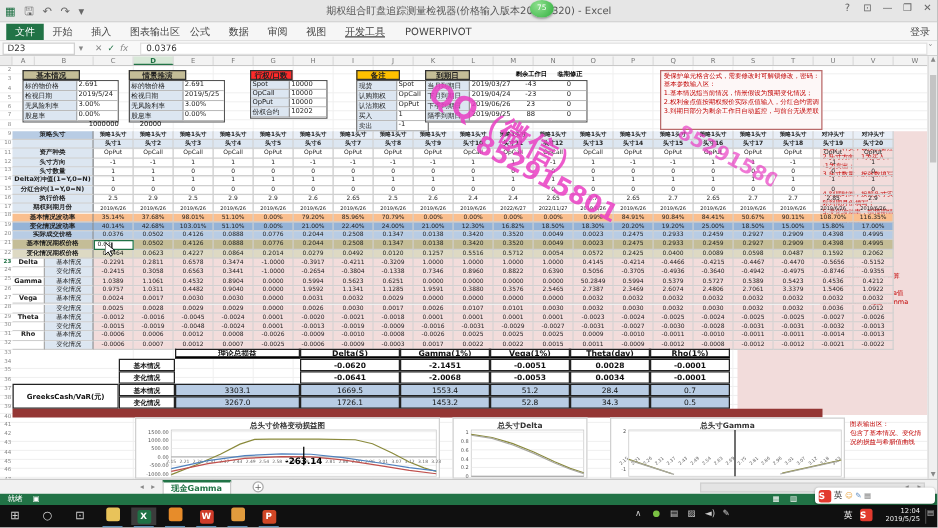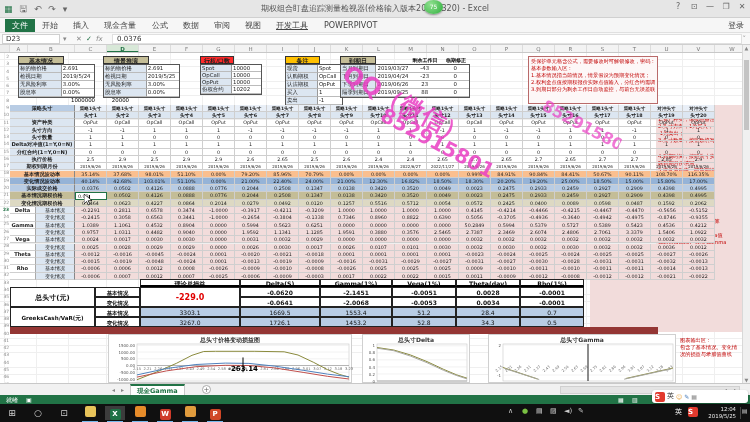--- a/index.html
+++ b/index.html
@@ -100,21 +100,21 @@
     <span class="abs winctl" style="right:16px">❐</span>
     <span class="abs winctl" style="right:0">✕</span>
   </div>
   <div class="abs" id="ball">75</div>
 
   <div class="abs" id="ribbonrow">
     <div class="abs filetab">文件</div>
     <div id="rtabs">
         <span class="abs rtab" style="left: 42px;">开始</span>
         <span class="abs rtab" style="left: 73px;">插入</span>
-        <span class="abs rtab" style="left: 104px;">现金含量</span>
+        <span class="abs rtab" style="left: 104px;">图表输出区</span>
         <span class="abs rtab" style="left: 152px;">公式</span>
         <span class="abs rtab" style="left: 183px;">数据</span>
         <span class="abs rtab" style="left: 214px;">审阅</span>
         <span class="abs rtab" style="left: 245px;">视图</span>
         <span class="abs rtab" style="left: 276px; text-decoration: underline;">开发工具</span>
         <span class="abs rtab" style="left: 324px;">POWERPIVOT</span>
       </div>
     <span class="abs" id="signin">登录</span>
   </div>
 
@@ -906,27 +906,25 @@
       </div>
       <svg width="10" height="12" style="position: absolute; left: 84px; top: 141px; z-index: 45;">
         <polygon points="0,0 0,10 2.5,7.5 4.5,11 6,10 4,6.8 8,6.5" fill="#fff" stroke="#000" stroke-width="0.7"></polygon>
       </svg>
       <div class="sumcell sumhdr" style="left: 140px; top: 226px; width: 100px; height: 8px; line-height: 8px; border-bottom: 2px solid rgb(0, 0, 0);">理论总损益</div>
       <div class="sumcell sumhdr" style="left: 240px; top: 226px; width: 80px; height: 8px; line-height: 8px; border-bottom: 2px solid rgb(0, 0, 0);">Delta(S)</div>
       <div class="sumcell sumhdr" style="left: 320px; top: 226px; width: 72px; height: 8px; line-height: 8px; border-bottom: 2px solid rgb(0, 0, 0);">Gamma(1%)</div>
       <div class="sumcell sumhdr" style="left: 392px; top: 226px; width: 64px; height: 8px; line-height: 8px; border-bottom: 2px solid rgb(0, 0, 0);">Vega(1%)</div>
       <div class="sumcell sumhdr" style="left: 456px; top: 226px; width: 64px; height: 8px; line-height: 8px; border-bottom: 2px solid rgb(0, 0, 0);">Theta(day)</div>
       <div class="sumcell sumhdr" style="left: 520px; top: 226px; width: 64px; height: 8px; line-height: 8px; border-bottom: 2px solid rgb(0, 0, 0);">Rho(1%)</div>
-      <div class="sumcell sumhdr" style="left: 10px; top: 234px; width: 85px; height: 20px; line-height: 20px; font-size: 7px;">总头寸(元)</div>
       <div class="sumcell" style="left: 10px; top: 254px; width: 85px; height: 20px; line-height: 20px; font-size: 5.6px; font-weight: bold;">GreeksCash/VaR(元)</div>
       <div class="sumcell" style="left: 95px; top: 234px; width: 45px; height: 10px; line-height: 10px; font-size: 5.4px; font-weight: bold;">基本情况</div>
       <div class="sumcell" style="left: 95px; top: 244px; width: 45px; height: 10px; line-height: 10px; font-size: 5.4px; font-weight: bold;">变化情况</div>
       <div class="sumcell" style="left: 95px; top: 254px; width: 45px; height: 10px; line-height: 10px; font-size: 5.4px; font-weight: bold;">基本情况</div>
       <div class="sumcell" style="left: 95px; top: 264px; width: 45px; height: 10px; line-height: 10px; font-size: 5.4px; font-weight: bold;">变化情况</div>
-      <div class="sumcell red" style="left: 140px; top: 234px; width: 100px; height: 20px; line-height: 20px; font-size: 8px;">-229.0</div>
       <div class="sumcell" style="left: 240px; top: 234px; width: 80px; height: 10px; line-height: 10px; font-weight: bold;">-0.0620</div>
       <div class="sumcell" style="left: 320px; top: 234px; width: 72px; height: 10px; line-height: 10px; font-weight: bold;">-2.1451</div>
       <div class="sumcell" style="left: 392px; top: 234px; width: 64px; height: 10px; line-height: 10px; font-weight: bold;">-0.0051</div>
       <div class="sumcell" style="left: 456px; top: 234px; width: 64px; height: 10px; line-height: 10px; font-weight: bold;">0.0028</div>
       <div class="sumcell" style="left: 520px; top: 234px; width: 64px; height: 10px; line-height: 10px; font-weight: bold;">-0.0001</div>
       <div class="sumcell" style="left: 240px; top: 244px; width: 80px; height: 10px; line-height: 10px; font-weight: bold;">-0.0641</div>
       <div class="sumcell" style="left: 320px; top: 244px; width: 72px; height: 10px; line-height: 10px; font-weight: bold;">-2.0068</div>
       <div class="sumcell" style="left: 392px; top: 244px; width: 64px; height: 10px; line-height: 10px; font-weight: bold;">-0.0053</div>
       <div class="sumcell" style="left: 456px; top: 244px; width: 64px; height: 10px; line-height: 10px; font-weight: bold;">0.0034</div>
       <div class="sumcell" style="left: 520px; top: 244px; width: 64px; height: 10px; line-height: 10px; font-weight: bold;">-0.0001</div>

